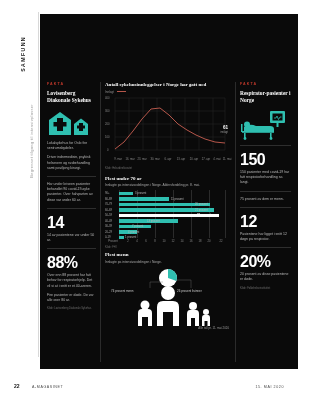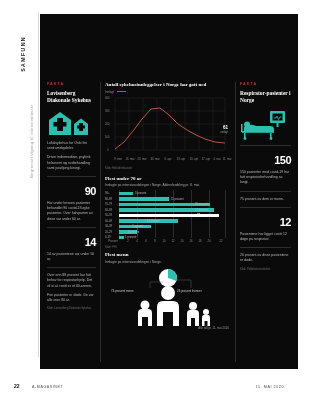--- a/index.html
+++ b/index.html
@@ -45,23 +45,22 @@
     font-size:3.6px;letter-spacing:1.1px;font-weight:bold;color:#c0392b;
     margin:0 0 4px 0;text-transform:uppercase;
   }
   .fakta-title{
     font-size:5.4px;line-height:7px;font-weight:bold;color:#fff;margin:0;
     font-family:"Liberation Serif",serif;
   }
   .rule{height:1px;background:#2e2e2e;margin:5px 0 5px 0;}
   .body{font-size:3.5px;line-height:5.2px;color:#b9b9b9;margin:0 0 4px 0;}
   .bignum{
-    font-size:11px;line-height:18px;font-weight:bold;color:#fff;margin:2px 0 1px 0;
+    font-size:16px;line-height:18px;font-weight:bold;color:#fff;margin:2px 0 1px 0;
     letter-spacing:-.5px;
-    text-align:right;
   }
 
   
   .icon-wrap{margin:6px 0 5px 0;height:26px;position:relative;}
   .icon-wrap svg{display:block;}
   .teal{fill:#2fbfb0;}
 
   
   .chart-title{
     font-size:5px;line-height:6.5px;font-weight:bold;color:#fff;margin:0 0 1px 0;
@@ -128,28 +127,28 @@
             <path class="teal" d="M27 25 L27 14 L34 8.5 L41 14 L41 25 Z"></path>
             <rect x="32" y="13" width="4" height="8" fill="#0a0a0a"></rect>
             <rect x="30" y="15.5" width="8" height="3" fill="#0a0a0a"></rect>
           </svg>
         </div>
 
         <div class="body">Lokalsykehus for Oslo fire sentrumsbydeler.</div>
         <div class="body">Driver indremedisin, psykisk helsevern og rusbehandling samt paviljong kirurgi.</div>
 
         <div class="rule"></div>
-        <div class="bignum">90</div>
         <div class="body">Har under kriseen pasienter behandlet 90 covid-19-syke pasienter. Over halvparten av disse var under 60 år.</div>
 
         <div class="rule"></div>
         <div class="bignum">14</div>
         <div class="body">14 av pasientene var under 50 år.</div>
 
         <div class="rule"></div>
+        <div class="bignum">88%</div>
         <div class="body">Over enn 88 prosent har fått behov for respiratorhjelp. Det vil si at i snitt er et 40-åreren.</div>
         <div class="body">Fire pasienter er døde. De var alle over 80 år.</div>
         <div class="src">Kilde: Lovisenberg Diakonale Sykehus</div>
       </div>
 
       <div class="col col-mid">
 
         <div class="chart-title">Antall sykehusinnleggelser i Norge har gått ned</div>
         <div class="chart-unit">
           <span>Innlagt</span><span class="legend-line"></span>
@@ -328,20 +327,21 @@
         <div class="body">150 pasienter med covid-19 har fått respiratorbehandling så langt.</div>
 
         <div class="rule"></div>
         <div class="body">75 prosent av dem er menn.</div>
 
         <div class="rule"></div>
         <div class="bignum">12</div>
         <div class="body">Pasientene har ligget i snitt 12 døgn på respirator.</div>
 
         <div class="rule"></div>
+        <div class="bignum">20%</div>
         <div class="body">20 prosent av disse pasientene er døde.</div>
         <div class="src">Kilde: Folkehelseinstituttet</div>
       </div>
 
     </div>
   </div>
 
   <div class="footer">
     <div class="pg">22</div>
     <div class="pub">A-MAGASINET</div>

